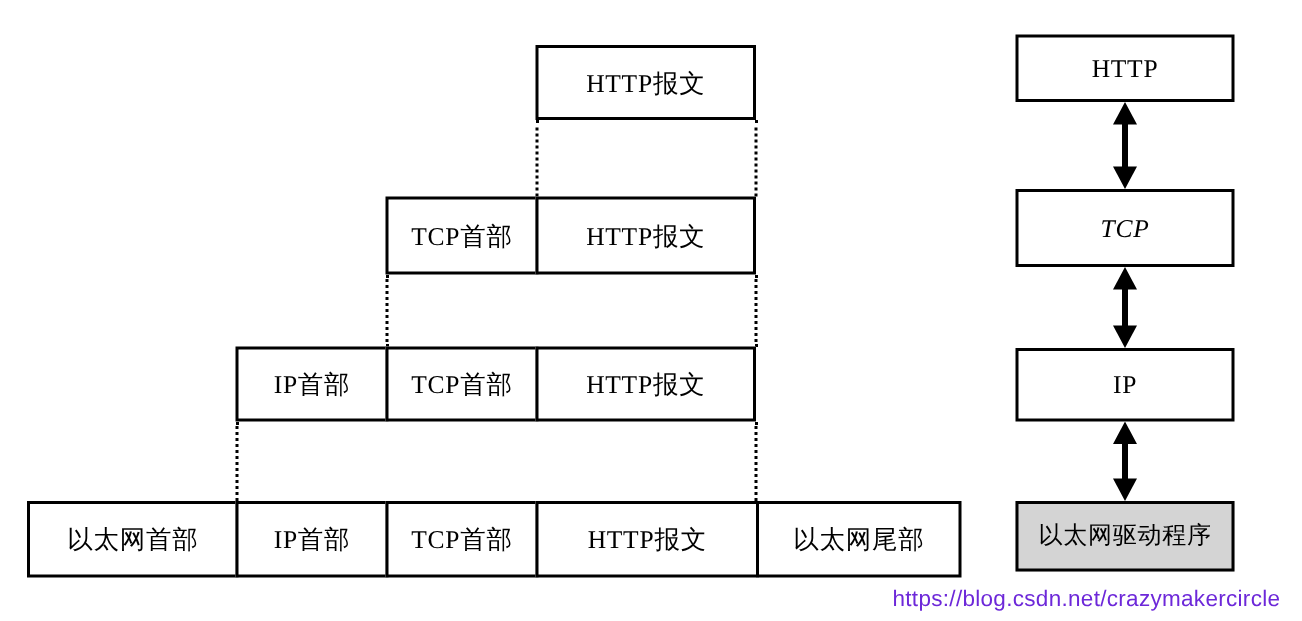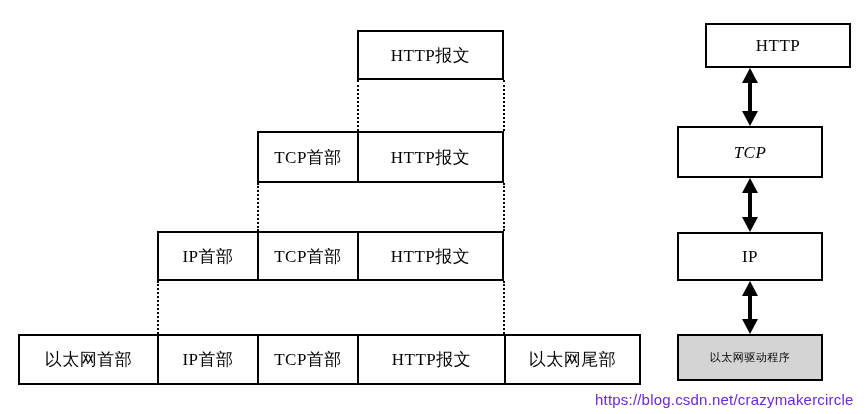--- a/index.html
+++ b/index.html
@@ -64,21 +64,21 @@
     justify-content: center;
     font-size: 17px;
     line-height: 1;
     white-space: nowrap;
     letter-spacing: 0.5px;
   }
   .stackbox.shaded {
     background: #d4d4d4;
   }
   .stackbox.cjk {
-    font-size: 11px;
+    font-size: 16px;
   }
 
   
   .arrow {
     position: absolute;
     width: 22px;
   }
   .arrow svg {
     display: block;
   }
@@ -123,21 +123,21 @@
   </div>
 
   <div class="row" style="left:18px; top:334px; height:51px;">
     <div class="cell" style="width:141px;">以太网首部</div>
     <div class="cell" style="width:102px;">IP首部</div>
     <div class="cell" style="width:102px;">TCP首部</div>
     <div class="cell" style="width:149px;">HTTP报文</div>
     <div class="cell" style="width:137px;font-family:Liberation Serif, serif;">以太网尾部</div>
   </div>
 
-  <div class="stackbox" style="left:677px; top:23px; width:146px; height:45px;margin-left:28px;">HTTP</div>
+  <div class="stackbox" style="left:677px; top:23px; width:146px; height:45px;">HTTP</div>
 
   <div class="arrow" style="left:739px; top:68px; height:58px;">
     <svg width="22" height="58" viewBox="0 0 22 58">
       <line x1="11" y1="4" x2="11" y2="54" stroke="#000" stroke-width="4"></line>
       <polygon points="11,0 3,15 19,15" fill="#000"></polygon>
       <polygon points="11,58 3,43 19,43" fill="#000"></polygon>
     </svg>
   </div>
 
   <div class="stackbox" style="left:677px; top:126px; width:146px; height:52px;font-style:italic;">TCP</div>

